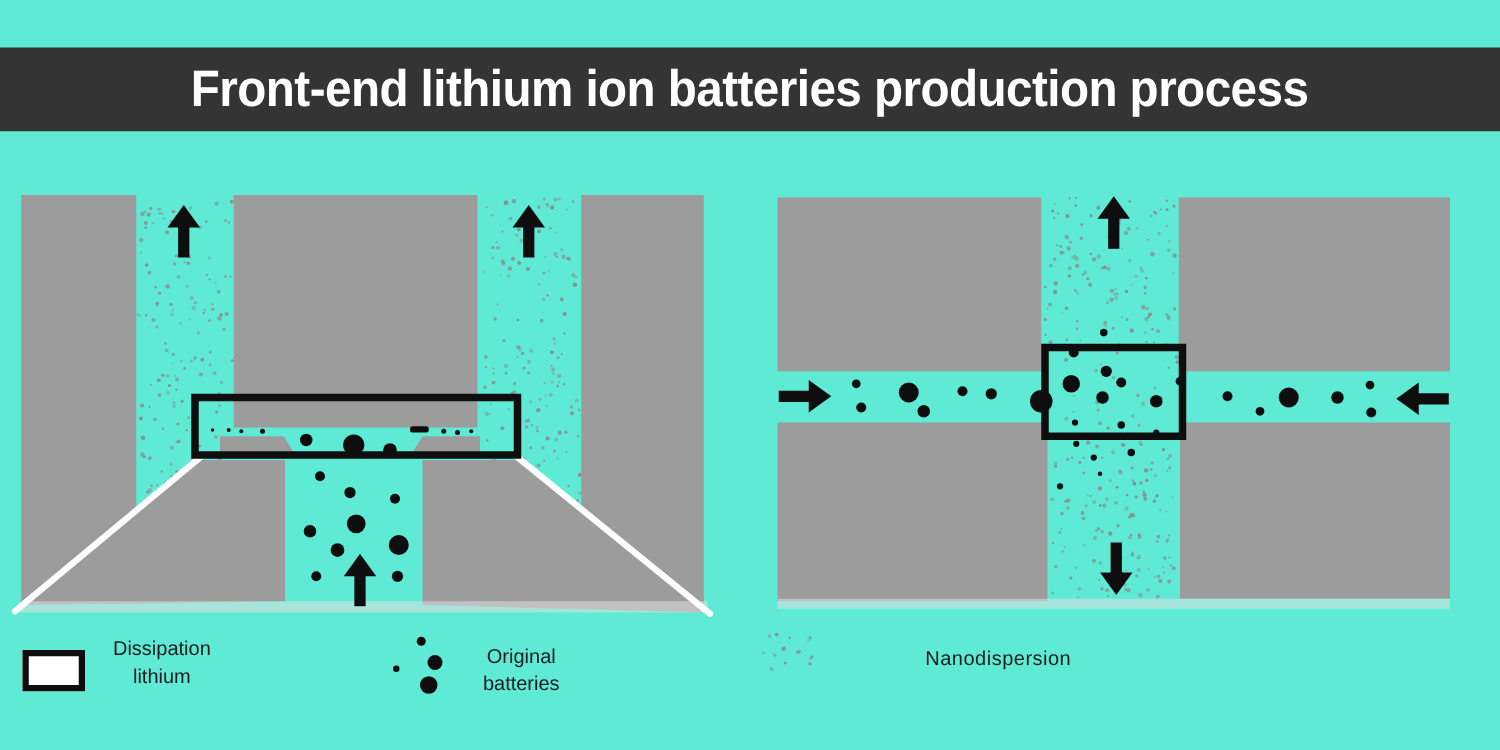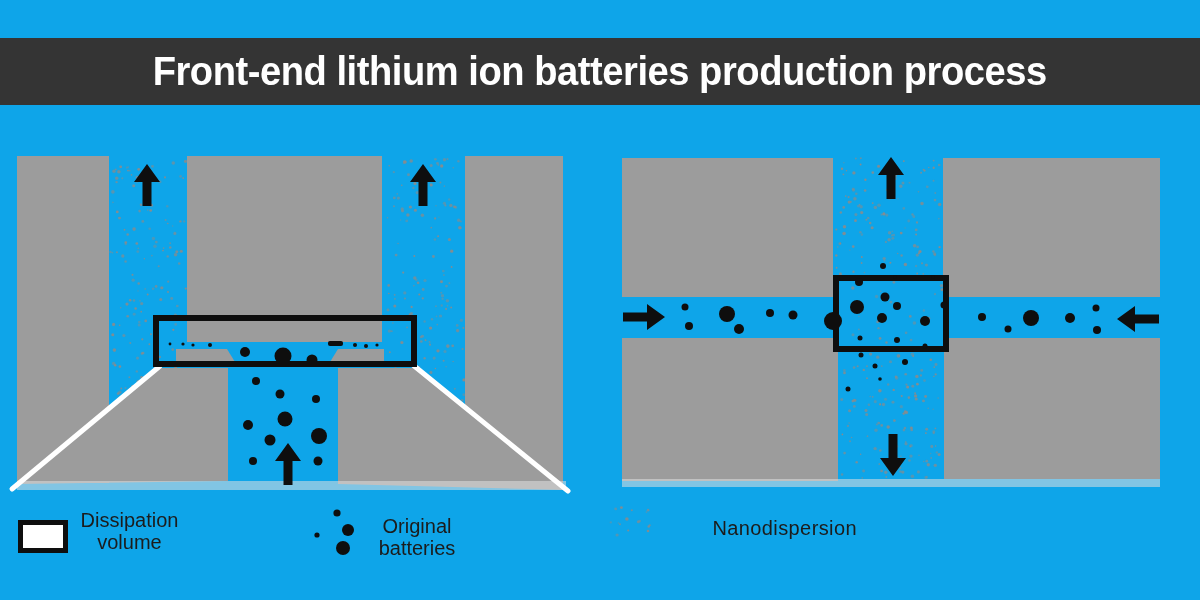--- a/index.html
+++ b/index.html
@@ -1,36 +1,36 @@
 <!DOCTYPE html>
 <html><head>
 <meta charset="utf-8">
 <style>
   html,body{margin:0;padding:0;background:#ffffff;}
   body{width:1200px;height:600px;font-family:"Liberation Sans",sans-serif;}
-  .stage{position:relative;width:1200px;height:600px;background:#0ea5e9;overflow:hidden;}
+  .stage{position:relative;width:1200px;height:600px;background:#5eead4;overflow:hidden;}
 
   
   .banner{position:absolute;left:0;top:38px;width:1200px;height:67px;
           background:var(--banner-bg,#343434);display:flex;align-items:center;justify-content:center;}
   .banner .title{color:var(--banner-fg,#fff);font-size:41px;font-weight:bold;letter-spacing:-0.5px;
           transform:scaleX(.93);white-space:nowrap;}
 
   
   svg.diagram{position:absolute;left:0;top:0;width:1200px;height:600px;}
   .blk{fill:var(--blk,#9c9c9c);}
   .wline{stroke:#ffffff;stroke-width:5;stroke-linecap:round;}
   .dbox{fill:none;stroke:var(--ink,#0e0e0e);stroke-width:6;}
   .arrow{fill:var(--ink,#0e0e0e);}
   [data-dots] circle,[data-bars] rect{fill:var(--ink,#0e0e0e);}
   .speckles circle{fill:var(--speck,#8b8b8b);}
   .shadow{fill:#e0e0e0;opacity:.55;}
 
   
-  .legend-label{position:absolute;color:#1c1c1c;font-size:20px;line-height:22px;text-align:center;}
+  .legend-label{position:absolute;color:#1c1c1c;font-size:16px;line-height:22px;text-align:center;}
   .swatch-box{position:absolute;left:18px;top:520px;width:50px;height:33px;
           border:5px solid var(--ink,#0e0e0e);box-sizing:border-box;background:#fff;}
   .lbl-diss{left:72px;top:509px;width:115px;}
   .lbl-orig{left:352px;top:515px;width:130px;}
   .lbl-nano{left:657px;top:517px;width:200px;text-align:right;letter-spacing:.4px;}
   svg.sw{position:absolute;overflow:visible;}
   .sw-orig{left:300px;top:504px;width:55px;height:55px;}
   .sw-nano{left:606px;top:502px;width:50px;height:48px;}
 </style>
 </head>
@@ -738,21 +738,21 @@
       <use href="#arrowUp" class="arrow" transform="translate(893,476) rotate(180)"></use>
       <use href="#arrowUp" class="arrow" transform="translate(665,317) rotate(90)"></use>
       <use href="#arrowUp" class="arrow" transform="translate(1117,319) rotate(-90)"></use>
     </g>
   </svg>
 
   <div>
     <div class="swatch-box"></div>
     <div class="legend-label lbl-diss">
       <div>Dissipation</div>
-      <div>volume</div>
+      <div>lithium</div>
     </div>
 
     <svg class="sw sw-orig" viewBox="0 0 55 55">
       <g data-dots="legend.original.dots">
           <circle cx="17" cy="31" r="2.6"></circle>
           <circle cx="37" cy="9" r="3.6"></circle>
           <circle cx="48" cy="26" r="6"></circle>
           <circle cx="43" cy="44" r="7"></circle>
         </g>
     </svg>

